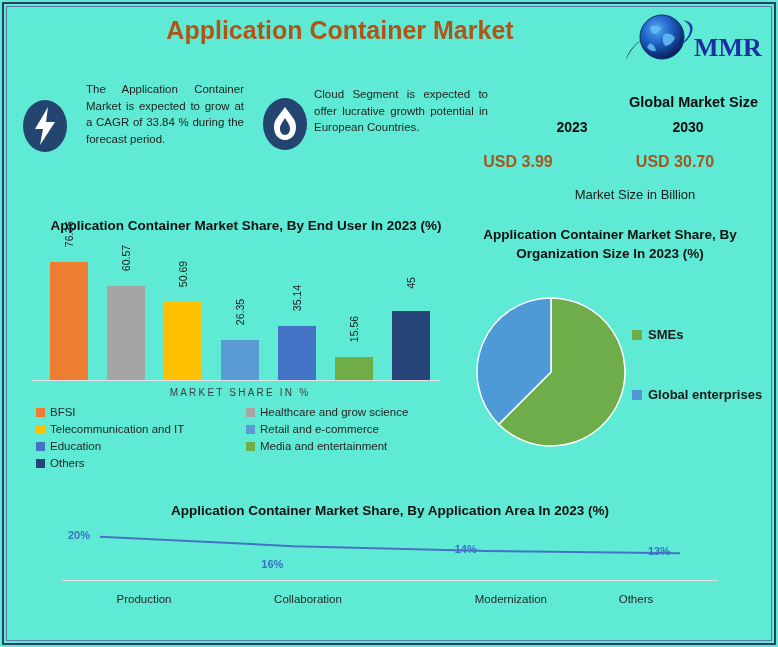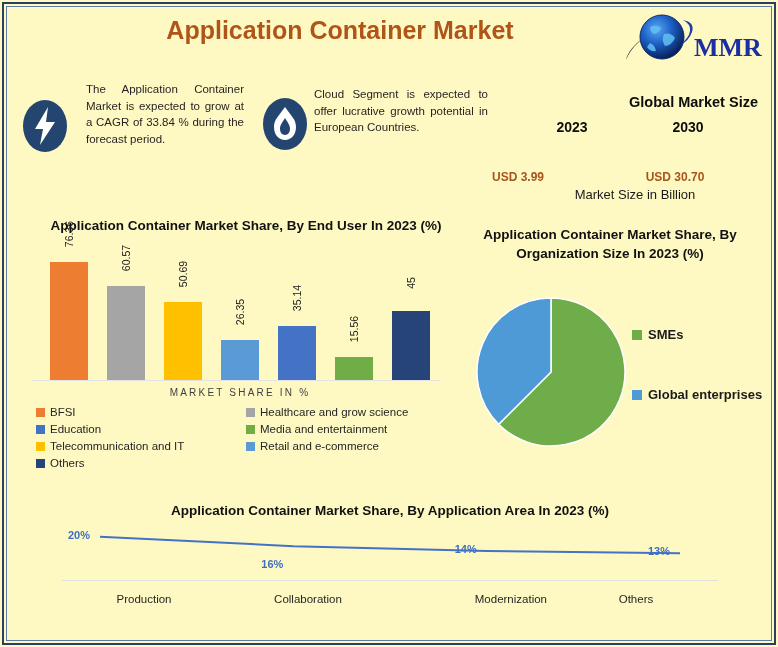--- a/index.html
+++ b/index.html
@@ -7,21 +7,21 @@
     padding: 0;
     background: #ffffff;
   }
   body {
     font-family: "Liberation Sans", sans-serif;
   }
   #infographic {
     position: relative;
     width: 778px;
     height: 647px;
-    background: #fef9c3;
+    background: #5eead4;
     box-sizing: border-box;
     overflow: hidden;
   }
   
   .frame-outer {
     position: absolute;
     left: 2px; top: 2px;
     width: 774px; height: 643px;
     border: 2px solid #2b3f63;
     box-sizing: border-box;
@@ -91,26 +91,25 @@
     font-weight: bold;
     color: #0d0d0d;
     text-align: center;
     width: 90px;
   }
   .gms-year-1 { left: 527px; }
   .gms-year-2 { left: 643px; }
   .gms-value {
     position: absolute;
     top: 153px;
-    font-size: 12px;
+    font-size: 16px;
     font-weight: bold;
     color: #a8541d;
     text-align: center;
     width: 110px;
-    margin-top: 17px;
   }
   .gms-value-1 { left: 463px; }
   .gms-value-2 { left: 620px; }
   .gms-unit {
     position: absolute;
     left: 512px; top: 187px;
     width: 246px;
     text-align: center;
     font-size: 13px;
     color: #1a1a1a;
@@ -367,36 +366,36 @@
           <span class="legend-swatch" style="background: rgb(237, 125, 49);"></span>
           <span class="legend-label">BFSI</span>
         </div>
         <div class="legend-cell">
           <span class="legend-swatch" style="background: rgb(165, 165, 165);"></span>
           <span class="legend-label">Healthcare and grow science</span>
         </div>
       </div>
       <div class="legend-row">
         <div class="legend-cell">
+          <span class="legend-swatch" style="background: rgb(255, 192, 0);"></span>
+          <span class="legend-label">Telecommunication and IT</span>
+        </div>
+        <div class="legend-cell">
+          <span class="legend-swatch" style="background: rgb(91, 155, 213);"></span>
+          <span class="legend-label">Retail and e-commerce</span>
+        </div>
+      </div>
+      <div class="legend-row">
+        <div class="legend-cell">
           <span class="legend-swatch" style="background: rgb(68, 114, 196);"></span>
           <span class="legend-label">Education</span>
         </div>
         <div class="legend-cell">
           <span class="legend-swatch" style="background: rgb(112, 173, 71);"></span>
           <span class="legend-label">Media and entertainment</span>
-        </div>
-      </div>
-      <div class="legend-row">
-        <div class="legend-cell">
-          <span class="legend-swatch" style="background: rgb(255, 192, 0);"></span>
-          <span class="legend-label">Telecommunication and IT</span>
-        </div>
-        <div class="legend-cell">
-          <span class="legend-swatch" style="background: rgb(91, 155, 213);"></span>
-          <span class="legend-label">Retail and e-commerce</span>
         </div>
       </div>
       <div class="legend-row">
         <div class="legend-cell">
           <span class="legend-swatch" style="background: rgb(38, 68, 120);"></span>
           <span class="legend-label">Others</span>
         </div>
         <div class="legend-cell"></div>
       </div>
     </div>

